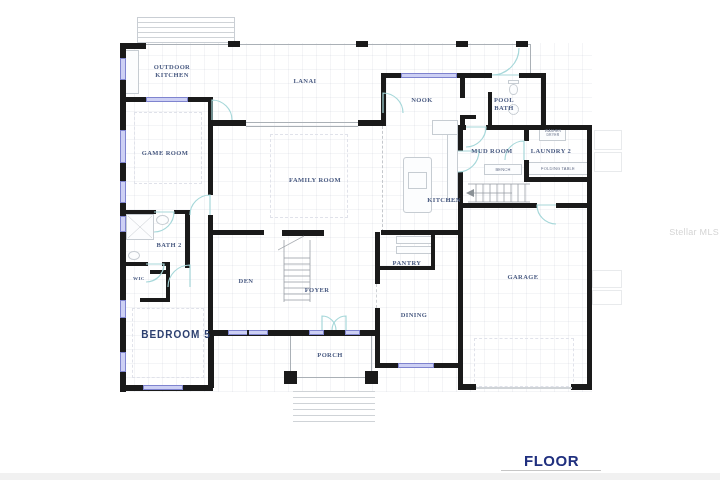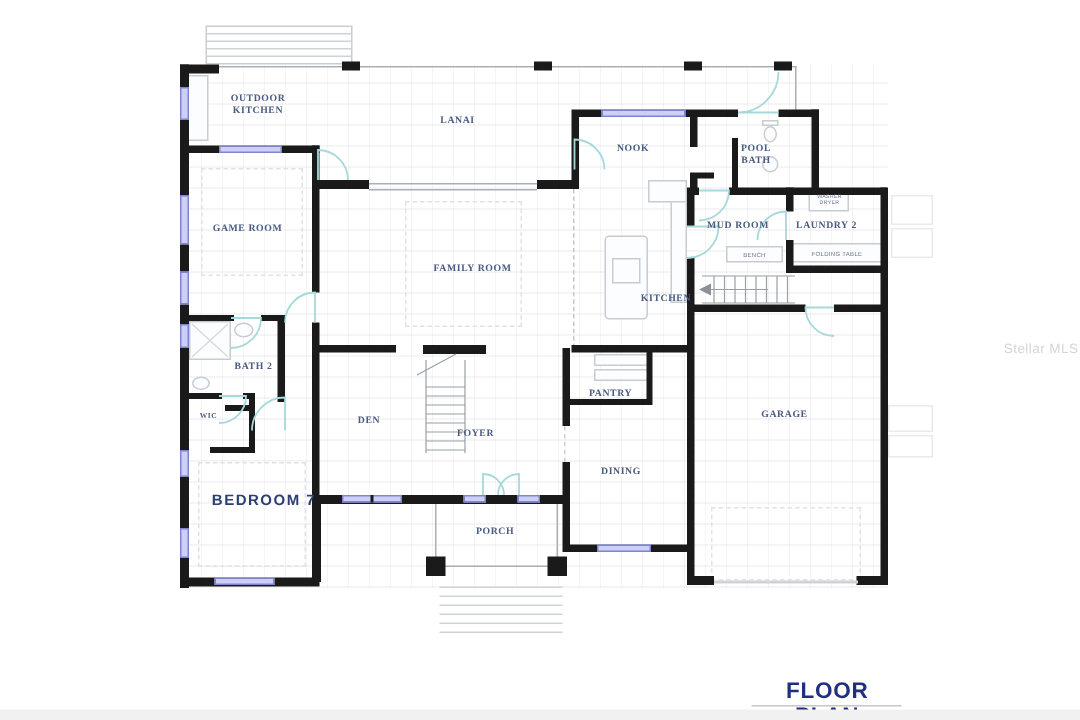--- a/index.html
+++ b/index.html
@@ -201,21 +201,21 @@
   <div class="lbl" style="left:551px;top:151px">LAUNDRY 2</div>
   <div class="lbl" style="left:315px;top:180px">FAMILY ROOM</div>
   <div class="lbl" style="left:444px;top:200px">KITCHEN</div>
   <div class="lbl" style="left:169px;top:245px">BATH 2</div>
   <div class="lbl" style="left:139px;top:279px;font-size:5px">WIC</div>
   <div class="lbl" style="left:246px;top:281px">DEN</div>
   <div class="lbl" style="left:317px;top:290px">FOYER</div>
   <div class="lbl" style="left:407px;top:263px">PANTRY</div>
   <div class="lbl" style="left:414px;top:315px">DINING</div>
   <div class="lbl" style="left:523px;top:277px">GARAGE</div>
-  <div class="lbl big" style="left:176px;top:334px">BEDROOM 7</div>
+  <div class="lbl big" style="left:176px;top:334px">BEDROOM 5</div>
   <div class="lbl" style="left:330px;top:355px">PORCH</div>
 
   <div class="lbl tiny" style="left:503px;top:170px">BENCH</div>
   <div class="lbl tiny" style="left:558px;top:169px">FOLDING TABLE</div>
   <div class="lbl tiny" style="left:553px;top:134px;font-size:3.5px;line-height:1.1">WASHER
 DRYER</div>
 
   <div id="watermark">Stellar MLS</div>
   <div id="title">FLOOR PLAN</div>
   <div id="title-underline"></div>

